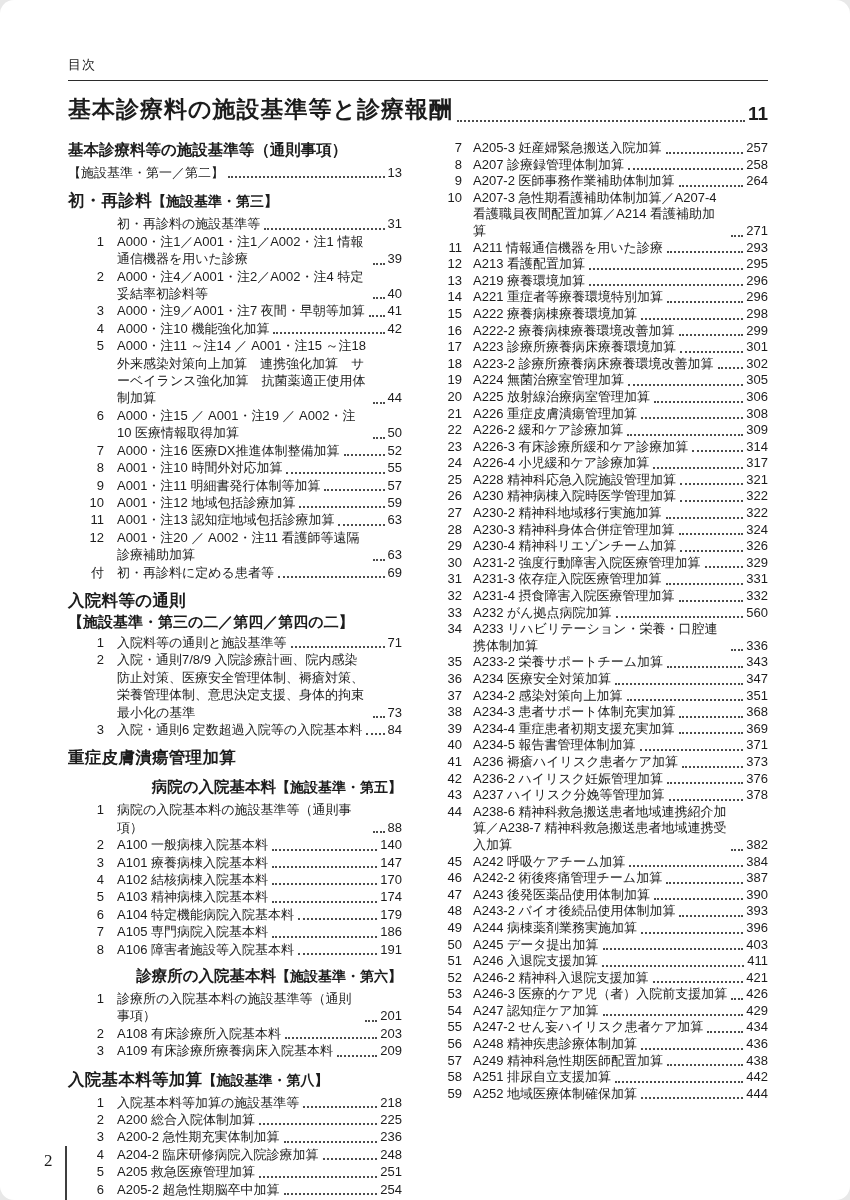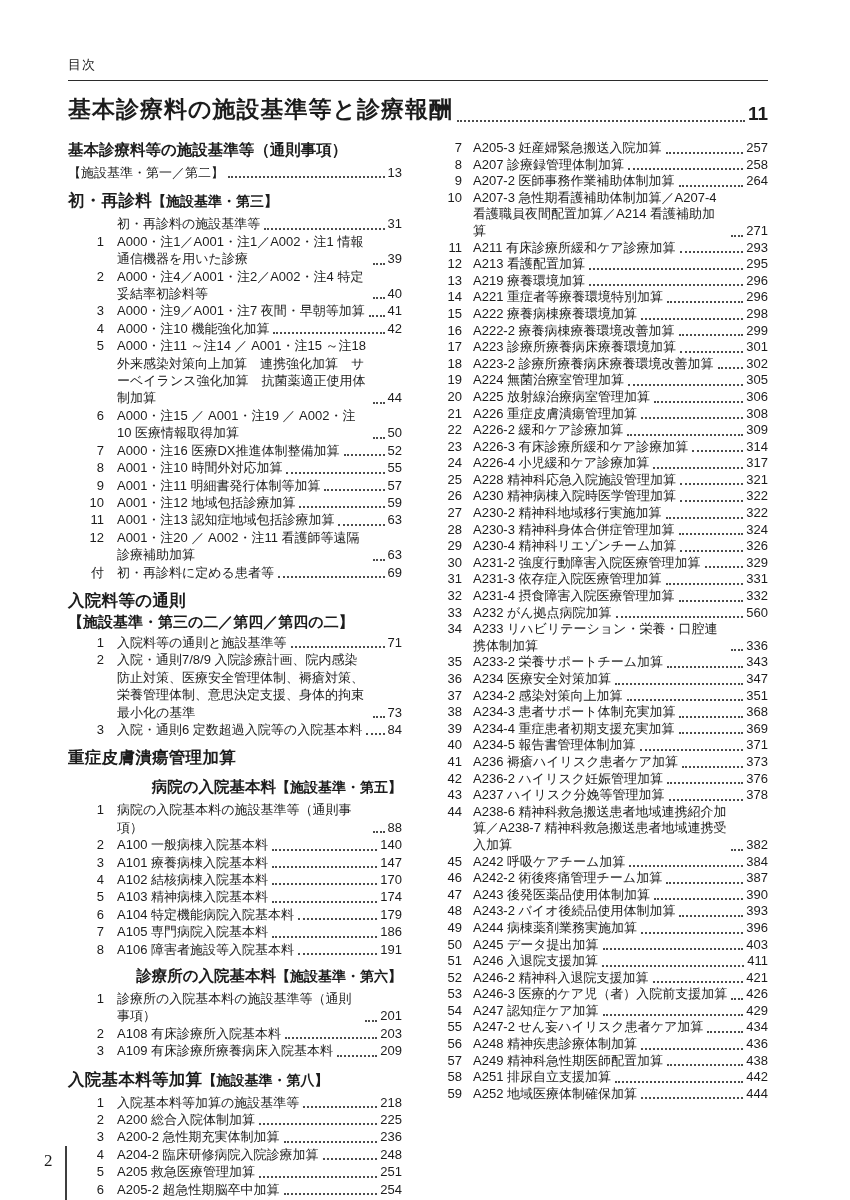--- a/index.html
+++ b/index.html
@@ -1,17 +1,17 @@
 <!DOCTYPE html>
 <html><head>
 <meta charset="utf-8">
 <style>
   html,body{margin:0;padding:0;background:#e8e8e8;}
   .page{position:relative;width:850px;height:1200px;background:#ffffff;overflow:hidden;
-        font-family:"Liberation Sans","DejaVu Sans",sans-serif;color:#1c1c1c;}
+        font-family:"Liberation Sans","DejaVu Sans",sans-serif;color:#1c1c1c;border-radius:14px;}
   .content{position:absolute;left:68px;top:56px;width:700px;}
   .kicker{font-size:13px;letter-spacing:1px;padding-bottom:6px;border-bottom:1.5px solid #2b2b2b;}
   .title-row{display:flex;align-items:flex-end;margin-top:13px;font-weight:bold;}
   .title-text{font-size:23px;letter-spacing:1px;white-space:nowrap;}
   .title-leader{flex:1 0 20px;border-bottom:2.5px dotted #555;margin:0 8px 7px 12px;}
   .title-page{font-size:19px;}
   .cols{display:flex;margin-top:15px;}
   .col{font-size:13px;}
   .col-left{width:334px;margin-right:44px;line-height:17.4px;}
   .col-right{width:322px;line-height:16.6px;}
@@ -287,21 +287,21 @@
             <span class="pg">264</span>
           </div>
           <div class="entry">
             <span class="num">10</span>
             <span class="etext">A207-3 急性期看護補助体制加算／A207-4 看護職員夜間配置加算／A214 看護補助加算</span>
             <span class="leader"></span>
             <span class="pg">271</span>
           </div>
           <div class="entry">
             <span class="num">11</span>
-            <span class="etext">A211 有床診療所緩和ケア診療加算</span>
+            <span class="etext">A211 情報通信機器を用いた診療</span>
             <span class="leader"></span>
             <span class="pg">293</span>
           </div>
           <div class="entry">
             <span class="num">12</span>
             <span class="etext">A213 看護配置加算</span>
             <span class="leader"></span>
             <span class="pg">295</span>
           </div>
           <div class="entry">

